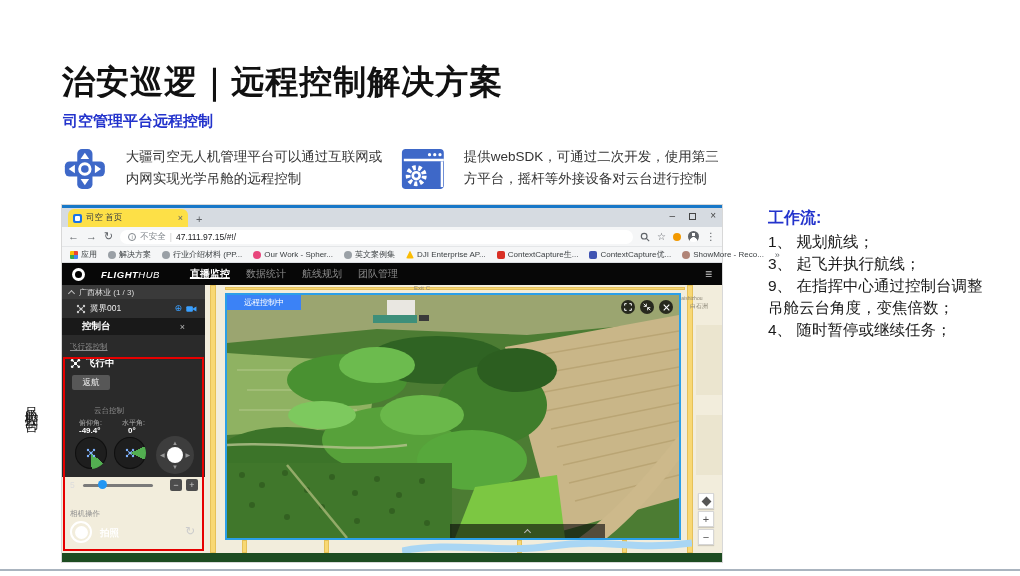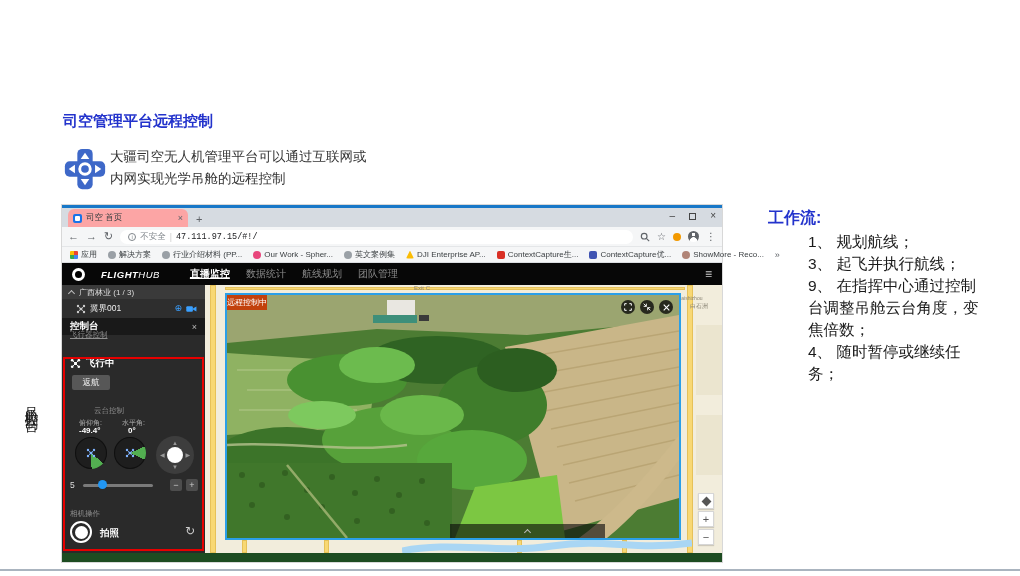--- a/index.html
+++ b/index.html
@@ -5,60 +5,60 @@
   html,body{margin:0;padding:0;background:#fff;}
   *{box-sizing:border-box;font-family:"Liberation Sans","DejaVu Sans",sans-serif;}
   .slide{position:relative;width:1020px;height:576px;background:#fff;overflow:hidden;}
   .abs{position:absolute;}
 
   
   .title{left:62px;top:60px;font-size:33px;font-weight:900;color:#111;letter-spacing:1px;}
   .subtitle{left:63px;top:112px;font-size:15px;font-weight:bold;color:#2333cc;}
 
   
-  .feature{display:flex;align-items:flex-start;gap:2px;}
+  .feature{display:flex;align-items:flex-start;gap:18px;}
   .f1{left:62px;top:146px;width:330px;}
   .f2{left:400px;top:146px;width:330px;}
   .f-text{font-size:13.5px;line-height:1.6;color:#333;width:268px;}
 
   
   .side-label{left:22px;top:396px;writing-mode:vertical-rl;text-orientation:upright;
     font-size:13.5px;color:#1a1a1a;letter-spacing:3px;}
 
   
   .workflow{left:768px;top:208px;width:222px;}
   .wf-title{font-size:16px;font-weight:bold;color:#2333cc;margin-bottom:2px;}
-  .wf-step{font-size:15.5px;line-height:1.42;color:#1a1a1a;margin-left:40px;}
+  .wf-step{font-size:15.5px;line-height:1.42;color:#1a1a1a;}
 
   
   .browser{left:62px;top:205px;width:660px;height:357px;background:#fff;
     box-shadow:0 0 0 1px #d8d8d8;}
   .tabstrip{position:absolute;left:0;top:0;width:660px;height:22px;background:#d6dbe1;
     border-top:3px solid #1878c8;}
-  .tab{position:absolute;left:6px;bottom:0;width:120px;height:18px;background:#fca5a5;
+  .tab{position:absolute;left:6px;bottom:0;width:120px;height:18px;background:#fde047;
     border-radius:6px 6px 0 0;display:flex;align-items:center;padding:0 5px;gap:4px;}
   .favicon{width:9px;height:9px;border-radius:2px;background:#1a73e8;flex:0 0 auto;position:relative;}
   .favicon::after{content:"";position:absolute;left:2px;top:2px;width:5px;height:5px;background:#fff;border-radius:1px;}
   .tab-title{font-size:8.5px;color:#3c4043;white-space:nowrap;overflow:hidden;flex:1;}
   .tab-close{font-size:9px;color:#5f6368;}
   .newtab{position:absolute;left:134px;bottom:2px;font-size:11px;color:#5f6368;}
   .winctl{position:absolute;right:6px;top:3px;display:flex;gap:14px;align-items:center;}
   .winctl span{font-size:10px;color:#444;line-height:1;}
   .maxbox{width:7px;height:7px;border:1px solid #444;}
 
   .toolbar{position:absolute;left:0;top:22px;width:660px;height:20px;background:#f5f6f7;
     display:flex;align-items:center;padding:0 6px;gap:7px;border-bottom:1px solid #e4e6e8;}
   .nav-ic{font-size:11px;color:#5f6368;line-height:1;}
   .omnibox{flex:1;height:14px;display:flex;align-items:center;gap:4px;background:#fff;
     border-radius:7px;padding:0 8px;}
   .info-ic{width:8px;height:8px;border:1px solid #80868b;border-radius:50%;font-size:6px;
     color:#80868b;text-align:center;line-height:6px;}
   .sec{font-size:8.5px;color:#80868b;}
   .sep{font-size:8.5px;color:#ccc;}
-  .url{font-size:8.5px;color:#202124;font-family:Liberation Mono, monospace;}
+  .url{font-size:8.5px;color:#202124;}
   .star{font-size:10px;color:#5f6368;}
   .ext-ic{width:8px;height:8px;border-radius:50%;background:#f29900;}
   .prof-ic{width:11px;height:11px;border-radius:50%;
     background:radial-gradient(circle at 50% 32%,#fff 1.6px,transparent 2px),
                radial-gradient(circle at 50% 88%,#fff 3.2px,transparent 3.8px),#5f6368;}
   .dots{font-size:10px;color:#5f6368;}
 
   .bookmarks{position:absolute;left:0;top:42px;width:660px;height:16px;background:#f5f6f7;
     display:flex;align-items:center;padding:0 8px;gap:11px;border-bottom:1px solid #dadce0;}
   .bm{display:flex;align-items:center;gap:3px;white-space:nowrap;}
@@ -94,41 +94,41 @@
   .greenband{position:absolute;left:0;bottom:0;width:660px;height:9px;background:#1d4c21;}
 
   .mapctl{position:absolute;width:16px;height:16px;background:#fff;border:1px solid #d6d6d6;
     box-shadow:0 1px 1px rgba(0,0,0,.15);display:flex;align-items:center;justify-content:center;}
   .mapctl span{font-size:11px;color:#555;line-height:1;}
   .diamond{width:7px;height:7px;background:#555;transform:rotate(45deg);}
 
   
   .video{position:absolute;left:163px;top:8px;width:456px;height:247px;border:2px solid #2b9fe8;
     background:#3c6b2a;}
-  .badge{position:absolute;left:0;top:0;background:#c2410c;color:#fff;font-size:8px;
-    padding:2px 0;z-index:5;}
+  .badge{position:absolute;left:0;top:0;background:#3b82f6;color:#fff;font-size:8px;
+    padding:2px 17px;z-index:5;}
   .vbtns{position:absolute;right:6px;top:5px;display:flex;gap:5px;z-index:5;}
   .vbtn{width:14px;height:14px;border-radius:50%;background:rgba(10,10,10,.8);
     display:flex;align-items:center;justify-content:center;}
   .vbar{position:absolute;left:223px;bottom:0;width:155px;height:14px;background:rgba(10,10,10,.62);
     z-index:4;display:flex;align-items:center;justify-content:center;}
   .chev-up{width:5px;height:5px;border-left:1.5px solid #bbb;border-top:1.5px solid #bbb;
     transform:rotate(45deg);margin-top:3px;}
 
   
-  .sidebar{position:absolute;left:0;top:0;width:143px;height:268px;background:#2a2a2a;z-index:6;}
+  .sidebar{position:absolute;left:0;top:0;width:143px;height:192px;background:#2a2a2a;z-index:6;}
   .sb-row1{position:absolute;left:0;top:0;width:143px;height:14px;background:#3a3a3a;
     display:flex;align-items:center;gap:5px;padding:0 7px;}
   .sb-row1 span{font-size:8px;color:#ddd;}
   .sb-row2{position:absolute;left:0;top:14px;width:143px;height:19px;background:#2e2e2e;
     display:flex;align-items:center;gap:4px;padding:0 8px 0 14px;}
   .sb-row2 .nm{font-size:8.5px;color:#eee;flex:1;}
   .sb-ic{color:#3aa0ff;font-size:9px;line-height:1;}
   .sb-row3{position:absolute;left:0;top:33px;width:143px;height:17px;background:#191919;
-    display:flex;align-items:center;padding:0 8px;}
+    display:flex;align-items:center;padding:0 20px;}
   .sb-row3 .t{font-size:9.5px;color:#fff;font-weight:bold;flex:1;}
   .sb-row3 .x{font-size:9px;color:#bbb;}
   .sb-label{position:absolute;left:8px;font-size:7.5px;color:#8f8f8f;}
   .status-row{position:absolute;left:8px;top:72px;display:flex;align-items:center;gap:5px;}
   .status-row span{font-size:9.5px;color:#fff;font-weight:bold;}
   .btn-return{position:absolute;left:10px;top:90px;width:38px;height:15px;background:#575757;
     border-radius:2px;color:#eee;font-size:8.5px;display:flex;align-items:center;justify-content:center;}
   .g-lab{position:absolute;font-size:7px;color:#aaa;}
   .g-val{position:absolute;font-size:8px;color:#fff;font-weight:bold;}
   .gauge{position:absolute;width:32px;height:32px;border-radius:50%;background:#1e1e1e;
@@ -169,35 +169,50 @@
     <rect x="7.4" y="7.4" width="5.2" height="5.2" rx="1.2" fill="currentColor"></rect>
   </symbol>
   <symbol id="cam" viewBox="0 0 20 14">
     <rect x="0.5" y="2" width="12" height="10" rx="2" fill="currentColor"></rect>
     <path d="M13,5.5 L19,2.5 V11.5 L13,8.5 Z" fill="currentColor"></path>
   </symbol>
 </svg>
 
 <div class="slide">
 
+  <div class="abs title">治安巡逻｜远程控制解决方案</div>
   <div class="abs subtitle">司空管理平台远程控制</div>
 
   <div class="abs feature f1">
     <svg width="46" height="46" viewBox="0 0 48 48">
       <rect x="16" y="3" width="16" height="42" rx="5" fill="#3e68c8"></rect>
       <rect x="3" y="16" width="42" height="16" rx="5" fill="#3e68c8"></rect>
       <path d="M24,7 L19.5,13.5 H28.5 Z" fill="#fff"></path>
       <path d="M24,41 L19.5,34.5 H28.5 Z" fill="#fff"></path>
       <path d="M7,24 L13.5,19.5 V28.5 Z" fill="#fff"></path>
       <path d="M41,24 L34.5,19.5 V28.5 Z" fill="#fff"></path>
       <circle cx="24" cy="24" r="5.5" fill="#3e68c8" stroke="#fff" stroke-width="3"></circle>
     </svg>
     <div class="f-text">大疆司空无人机管理平台可以通过互联网或内网实现光学吊舱的远程控制</div>
   </div>
 
+  <div class="abs feature f2">
+    <svg width="46" height="46" viewBox="0 0 48 48">
+      <rect x="2" y="3" width="44" height="42" rx="4" fill="#3e68c8"></rect>
+      <circle cx="31" cy="9" r="1.7" fill="#fff"></circle>
+        <circle cx="36.5" cy="9" r="1.7" fill="#fff"></circle>
+        <circle cx="42" cy="9" r="1.7" fill="#fff"></circle>
+      <path d="M4,14.5 H46" stroke="#fff" stroke-width="2.5"></path>
+      <path d="M44,16 V43" stroke="#fff" stroke-width="2.5"></path>
+      <circle cx="17" cy="31" r="8.5" fill="none" stroke="#fff" stroke-width="5" stroke-dasharray="3.4 2.6"></circle>
+      <circle cx="17" cy="31" r="5" fill="#fff"></circle>
+      <circle cx="17" cy="31" r="2.2" fill="#3e68c8"></circle>
+    </svg>
+    <div class="f-text">提供webSDK，可通过二次开发，使用第三方平台，摇杆等外接设备对云台进行控制</div>
+  </div>
 
   <div class="abs side-label">吊舱控制台</div>
 
   <div class="abs workflow">
     <div class="wf-title">工作流:</div>
     <div class="wf-step">1、 规划航线；</div>
     <div class="wf-step">3、 起飞并执行航线；</div>
     <div class="wf-step">9、 在指挥中心通过控制台调整吊舱云台角度，变焦倍数；</div>
     <div class="wf-step">4、 随时暂停或继续任务；</div>
   </div>
@@ -408,21 +423,21 @@
           <span class="nm">翼界001</span>
           <span class="sb-ic">⊕</span>
           <svg width="11" height="8" style="color:#3aa0ff">
               <use href="#cam"></use>
             </svg>
         </div>
         <div class="sb-row3">
           <span class="t">控制台</span>
           <span class="x">×</span>
         </div>
-        <div class="sb-label" style="top:45px;text-decoration:underline;">飞行器控制</div>
+        <div class="sb-label" style="top:57px;text-decoration:underline;">飞行器控制</div>
         <div class="status-row">
           <svg width="11" height="11" style="color:#fff">
               <use href="#drone"></use>
             </svg>
           <span>飞行中</span>
         </div>
         <div class="btn-return">返航</div>
         <div class="sb-label" style="top:121px;margin-left:24px;">云台控制</div>
         <div class="g-lab" style="left:17px;top:133px;">俯仰角:</div>
         <div class="g-val" style="left:17px;top:141px;">-49.4°</div>

